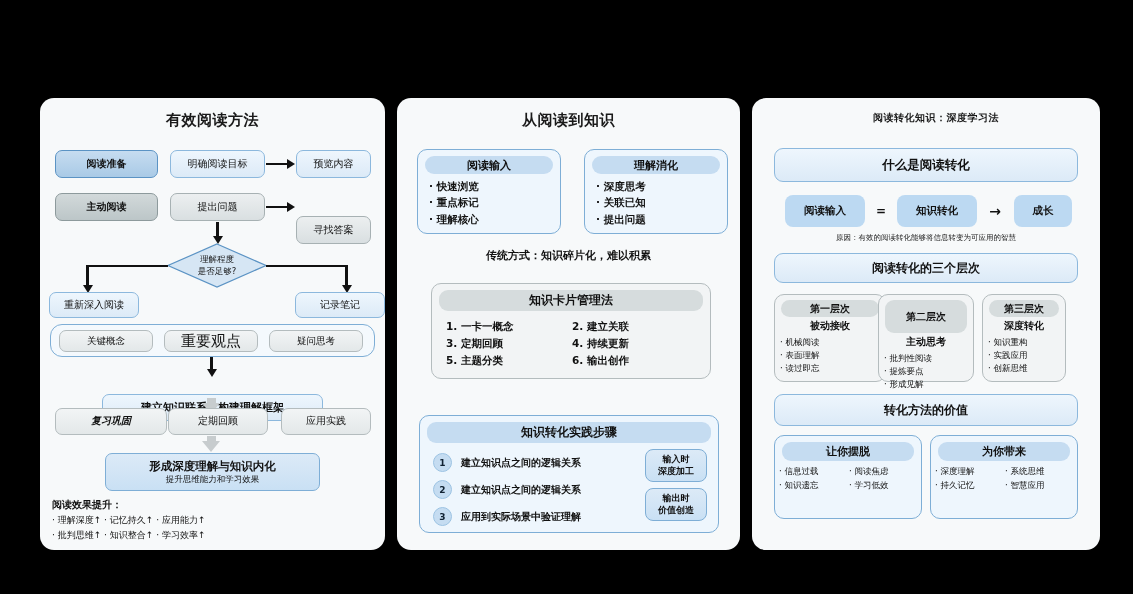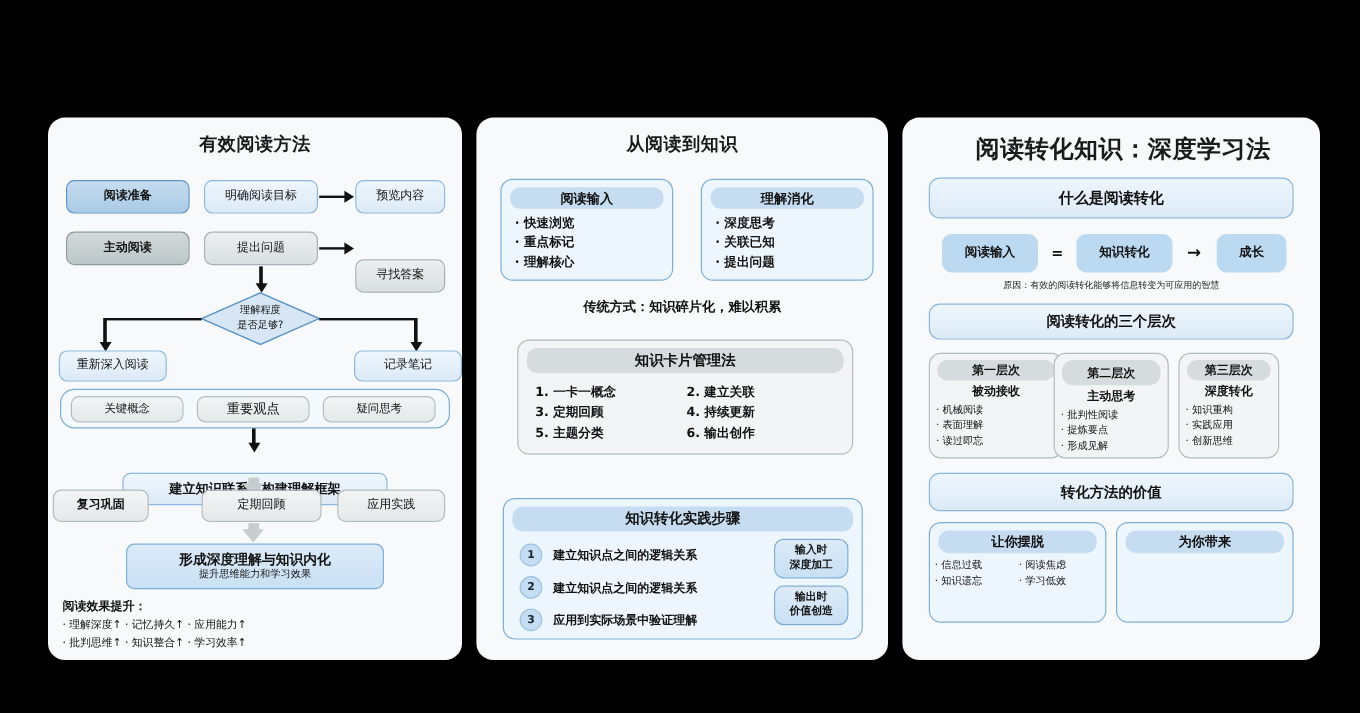--- a/index.html
+++ b/index.html
@@ -24,21 +24,21 @@
   #p3 { left:752px; top:98px; width:348px; height:452px; }
 
   .ptitle {
     text-align:center;
     font-weight:bold;
     font-size:15px;
     color:#1a1a1a;
     margin-top:13px;
     letter-spacing:.5px;
   }
-  #p3 .ptitle { font-size:20px;margin-left:20px; }
+  #p3 .ptitle { font-size:10px;margin-left:20px; }
 
   
   .node {
     position:absolute;
     display:flex; align-items:center; justify-content:center;
     text-align:center;
     border-radius:7px;
     font-size:10px;
     color:#111;
     line-height:1.25;
@@ -200,35 +200,35 @@
     <div class="arrow-v" style="left:300px;top:167px;width:13px;height:28px;">
         <div class="shaft" style="height:21px;"></div>
         <div class="head"></div>
       </div>
 
     <div class="node blue-pale" style="left:9px;top:194px;width:90px;height:26px;">重新深入阅读</div>
     <div class="node blue-pale" style="left:255px;top:194px;width:90px;height:26px;">记录笔记</div>
 
     <div class="group-box" style="left:10px;top:226px;width:325px;height:33px;">
       <div class="node gray-pale" style="left:8px;top:5px;width:94px;height:22px;font-size:9.5px;">关键概念</div>
-      <div class="node gray-pale" style="left:113px;top:5px;width:94px;height:22px;font-size:11px;text-align:center;">重要观点</div>
+      <div class="node gray-pale" style="left:113px;top:5px;width:94px;height:22px;font-size:15px;text-align:center;">重要观点</div>
       <div class="node gray-pale" style="left:218px;top:5px;width:94px;height:22px;font-size:9.5px;">疑问思考</div>
     </div>
 
     <div class="arrow-v" style="left:165px;top:259px;width:13px;height:20px;">
         <div class="shaft" style="height:13px;"></div>
         <div class="head"></div>
       </div>
 
     <div class="node blue-pale bold" style="left:62px;top:272px;width:221px;height:27px;font-size:11px;margin-top:24px;">建立知识联系，构建理解框架</div>
 
     <div class="fat-stem" style="left:167px;top:300px;height:6px;"></div>
     <div class="fat-arrow" style="left:162px;top:305px;"></div>
 
-    <div class="node gray-pale bold" style="left:4px;top:310px;width:80px;height:27px;">复习巩固</div>
+    <div class="node gray-pale bold" style="left:15px;top:310px;width:112px;height:27px;font-style:italic;">复习巩固</div>
     <div class="node gray-pale" style="left:128px;top:310px;width:100px;height:27px;">定期回顾</div>
     <div class="node gray-pale" style="left:241px;top:310px;width:90px;height:27px;">应用实践</div>
 
     <div class="fat-stem" style="left:167px;top:338px;height:6px;"></div>
     <div class="fat-arrow" style="left:162px;top:343px;"></div>
 
     <div class="node blue-light" style="left:65px;top:355px;width:215px;height:38px;flex-direction:column;">
       <span class="bold" style="font-size:11.5px;">形成深度理解与知识内化</span>
       <span style="font-size:8.5px;margin-top:1px;">提升思维能力和学习效果</span>
     </div>
@@ -315,21 +315,21 @@
 
     <div class="card card-gray" style="left:22px;top:196px;width:112px;height:88px;">
       <div class="card-head head-gray" style="height:17px;font-size:10px;margin:5px 6px 2px;">第一层次</div>
       <div class="layer-sub">被动接收</div>
       <div class="layer-li">· 机械阅读</div>
       <div class="layer-li">· 表面理解</div>
       <div class="layer-li">· 读过即忘</div>
     </div>
 
     <div class="card card-gray" style="left:126px;top:196px;width:96px;height:88px;">
-      <div class="card-head head-gray" style="height:21px;font-size:10px;margin:5px 6px 2px;">第二层次</div>
+      <div class="card-head head-gray" style="height:33px;font-size:10px;margin:5px 6px 2px;">第二层次</div>
       <div class="layer-sub">主动思考</div>
       <div class="layer-li">· 批判性阅读</div>
       <div class="layer-li">· 提炼要点</div>
       <div class="layer-li">· 形成见解</div>
     </div>
 
     <div class="card card-gray" style="left:230px;top:196px;width:84px;height:88px;">
       <div class="card-head head-gray" style="height:17px;font-size:10px;margin:5px 6px 2px;">第三层次</div>
       <div class="layer-sub">深度转化</div>
       <div class="layer-li">· 知识重构</div>
@@ -344,16 +344,22 @@
       <div class="val-grid">
         <div>· 信息过载</div>
         <div>· 阅读焦虑</div>
         <div>· 知识遗忘</div>
         <div>· 学习低效</div>
       </div>
     </div>
 
     <div class="card card-blue" style="left:178px;top:337px;width:148px;height:84px;">
       <div class="card-head head-blue" style="height:19px;font-size:11px;">为你带来</div>
+      <div class="val-grid">
+        <div>· 深度理解</div>
+        <div>· 系统思维</div>
+        <div>· 持久记忆</div>
+        <div>· 智慧应用</div>
+      </div>
     </div>
   </div>
 
 </div>
 
 </body></html>

